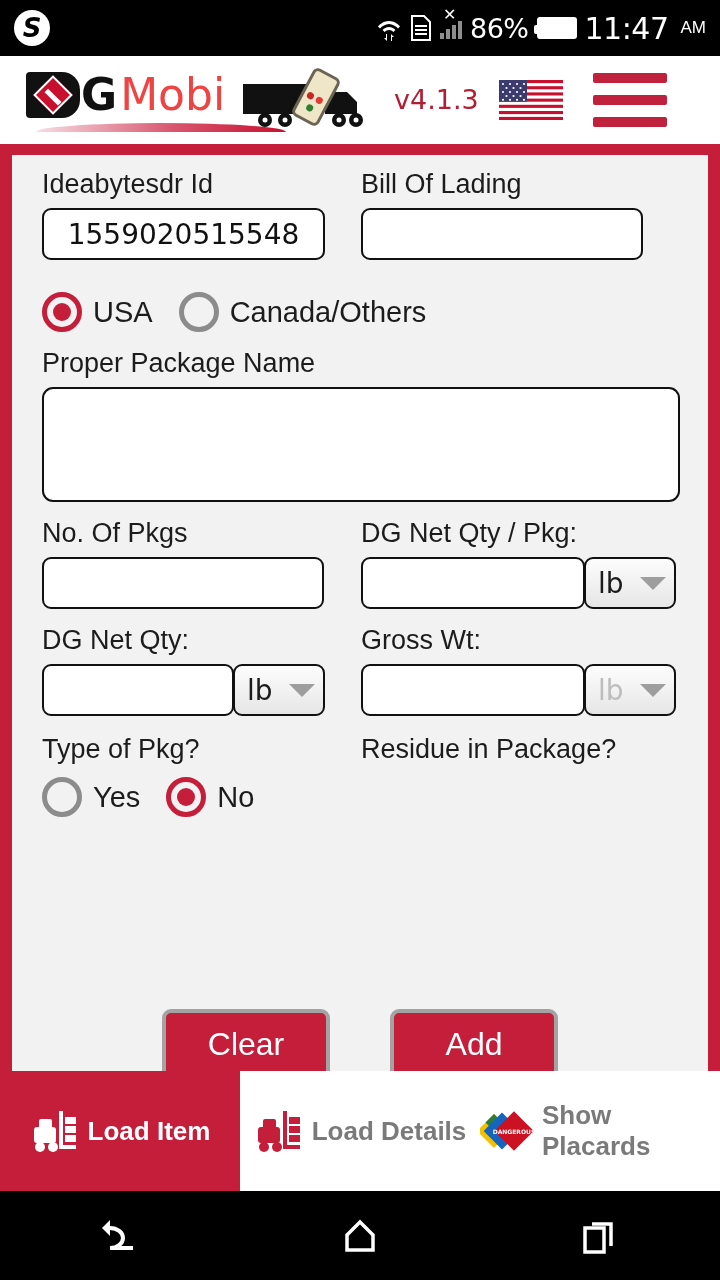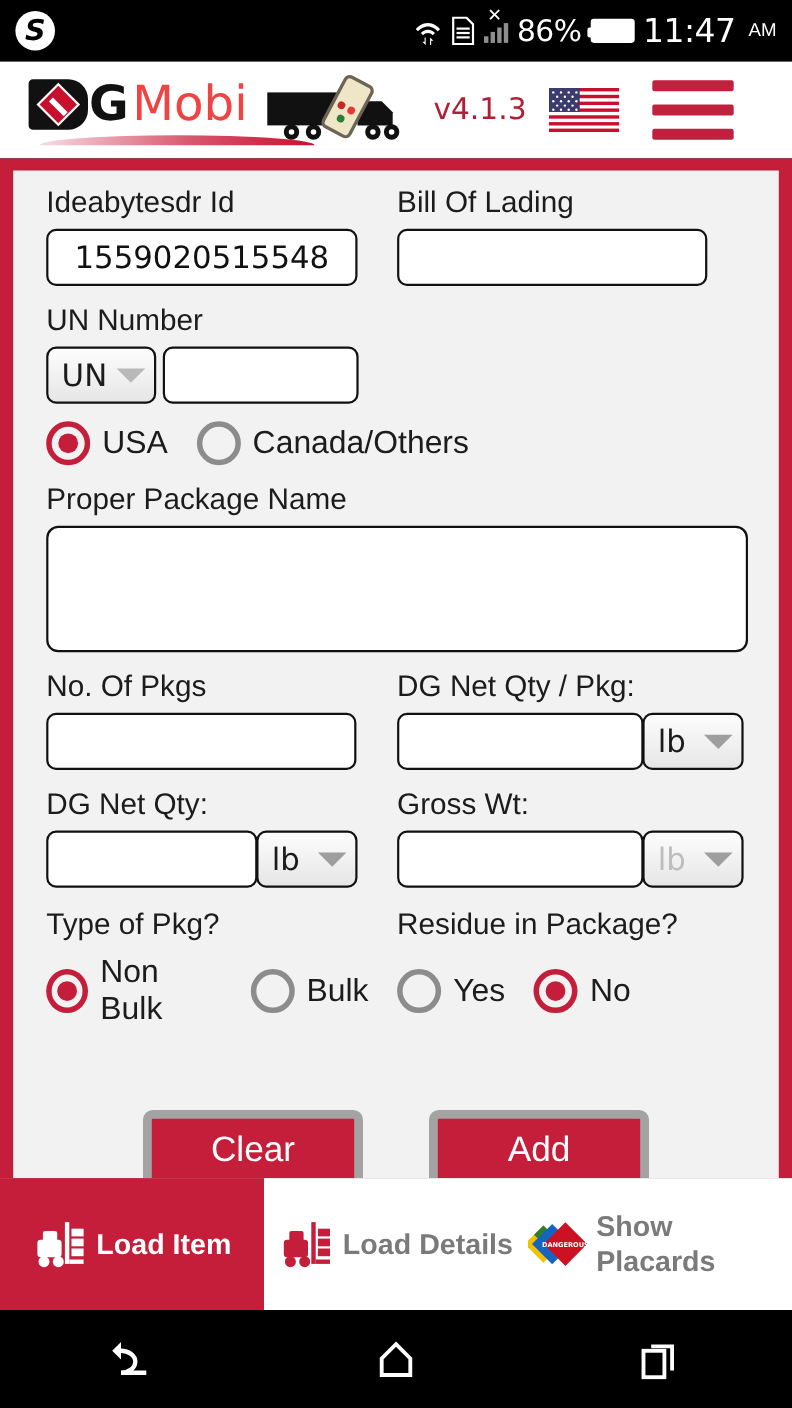--- a/index.html
+++ b/index.html
@@ -135,22 +135,22 @@
   .rlabel { font-size:29px; color:#1c1c1c; margin-left:11px; font-family:"Liberation Sans", sans-serif;}
 
   .psn {
     background:#fff;border:2px solid #111;border-radius:11px;height:115px;
   }
 
   
   .actions { position:absolute; left:0; bottom:-8px; width:100%;
              display:flex; justify-content:center; gap:60px; }
   .actbtn {
-    width:200px; height:70px; background:#C41E3A;
-    border:8px solid #a3a3a3; border-radius:9px 9px 0 0;
+    width:168px; height:70px; background:#C41E3A;
+    border:4px solid #a3a3a3; border-radius:9px 9px 0 0;
     color:#fff; font-size:32px; font-family:"Liberation Sans", sans-serif;
     display:flex; align-items:center; justify-content:center;
   }
 
   
   .tabs {
     position:absolute; top:1071px; left:0; width:720px; height:120px;
     display:flex; background:#fff;
   }
   .tab { flex:1; display:flex; flex-direction:row; align-items:center; justify-content:center; gap:6px;font-weight:bold; }
@@ -295,31 +295,20 @@
         </div>
         <div class="col">
           <div class="lbl">Bill Of Lading</div>
           <div class="fieldgap"></div>
           <div class="inp left" style="width:282px"></div>
         </div>
       </div>
 
       <div style="height:16px"></div>
 
-      <div>
-        <div class="lbl">UN Number</div>
-        <div class="fieldgap"></div>
-        <div style="display:flex; gap:6px;">
-          <div class="spinner" style="width:100px">
-            <span>UN</span>
-            <span class="caret"></span>
-          </div>
-          <div class="inp left" style="width:178px"></div>
-        </div>
-      </div>
 
       <div style="height:16px"></div>
 
       <div class="radiorow">
         <span class="radio">
           <span class="rbox on"></span>
           <span class="rlabel">USA</span>
         </span>
         <span class="radio">
           <span class="rbox"></span>
@@ -390,30 +379,20 @@
           <div class="lbl">Type of Pkg?</div>
         </div>
         <div class="col">
           <div class="lbl">Residue in Package?</div>
         </div>
       </div>
 
       <div style="height:12px"></div>
 
       <div class="row">
-        <div class="col radiorow" style="max-width:330px">
-          <span class="radio">
-            <span class="rbox on"></span>
-            <span class="rlabel">Non Bulk</span>
-          </span>
-          <span class="radio">
-            <span class="rbox"></span>
-            <span class="rlabel">Bulk</span>
-          </span>
-        </div>
         <div class="col radiorow">
           <span class="radio">
             <span class="rbox"></span>
             <span class="rlabel">Yes</span>
           </span>
           <span class="radio">
             <span class="rbox on"></span>
             <span class="rlabel">No</span>
           </span>
         </div>

